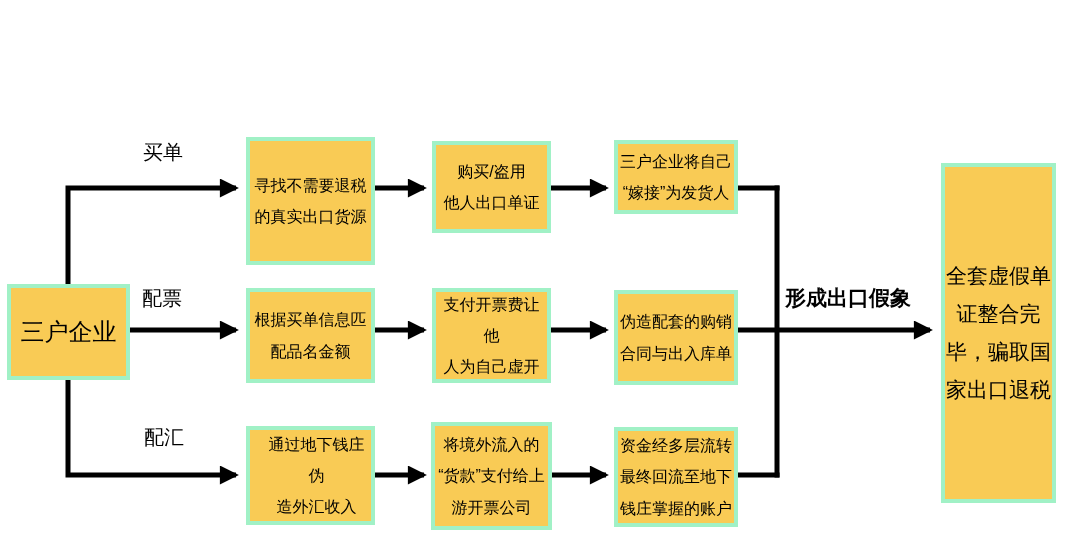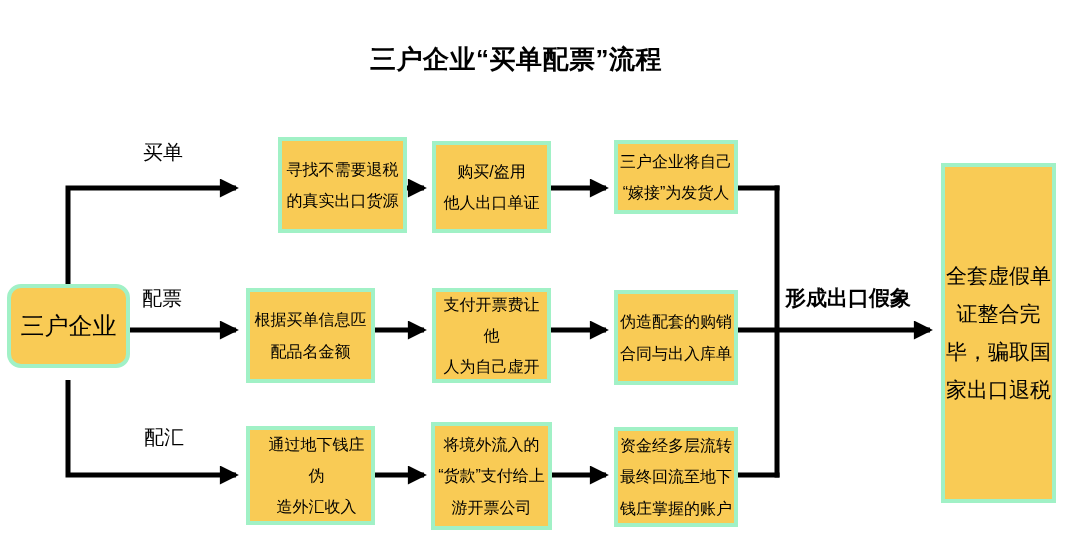--- a/index.html
+++ b/index.html
@@ -46,42 +46,41 @@
     font-weight: normal;
     white-space: nowrap;
   }
   .merge-label {
     position: absolute;
     font-size: 21px;
     font-weight: bold;
     white-space: nowrap;
   }
   
-  .n-source { left: 7px;   top: 284px; width: 123px; height: 84px; border-radius: 14px; }
-  .n-r1c1   { left: 246px; top: 137px; width: 129px; height: 96px; margin-left: 32px; }
+  .n-source { left: 7px;   top: 284px; width: 123px; height: 96px; }
+  .n-r1c1   { left: 246px; top: 137px; width: 129px; height: 128px; }
   .n-r1c2   { left: 432px; top: 141px; width: 119px; height: 92px;  }
   .n-r1c3   { left: 614px; top: 140px; width: 124px; height: 74px;  }
   .n-r2c1   { left: 246px; top: 288px; width: 129px; height: 95px;  }
   .n-r2c2   { left: 432px; top: 288px; width: 119px; height: 95px;  }
   .n-r2c3   { left: 614px; top: 290px; width: 124px; height: 95px;  }
   .n-r3c1   { left: 246px; top: 426px; width: 129px; height: 99px; padding-left: 12px;  }
   .n-r3c2   { left: 431px; top: 422px; width: 121px; height: 108px; }
   .n-r3c3   { left: 614px; top: 427px; width: 124px; height: 100px; }
   .n-result { left: 941px; top: 163px; width: 115px; height: 340px; }
   .lbl-buy    { left: 143px; top: 139px; }
   .lbl-ticket { left: 142px; top: 285px; }
   .lbl-forex  { left: 144px; top: 424px; }
   .lbl-merge  { left: 785px; top: 284px; }
 </style>
 </head>
 <body>
 
 <div class="canvas">
 
-  <div class="title">三户企业“买单配票”流程</div>
 
   <svg class="wires" width="1076" height="549" viewBox="0 0 1076 549">
     <defs>
       <marker id="ah" viewBox="0 0 10 10" refX="8.5" refY="5" markerWidth="4.4" markerHeight="3.8" orient="auto">
         <path d="M0 0 L10 5 L0 10 Z" fill="#000"></path>
       </marker>
     </defs>
     <g stroke="#000000" stroke-width="5" fill="none">
       <path d="M68 284 V188 H236" marker-end="url(#ah)"></path>
       <path d="M130 330 H236" marker-end="url(#ah)"></path>

